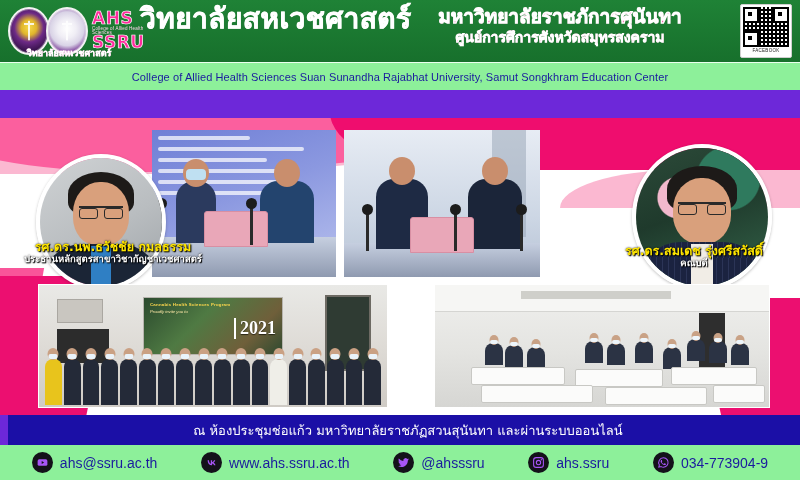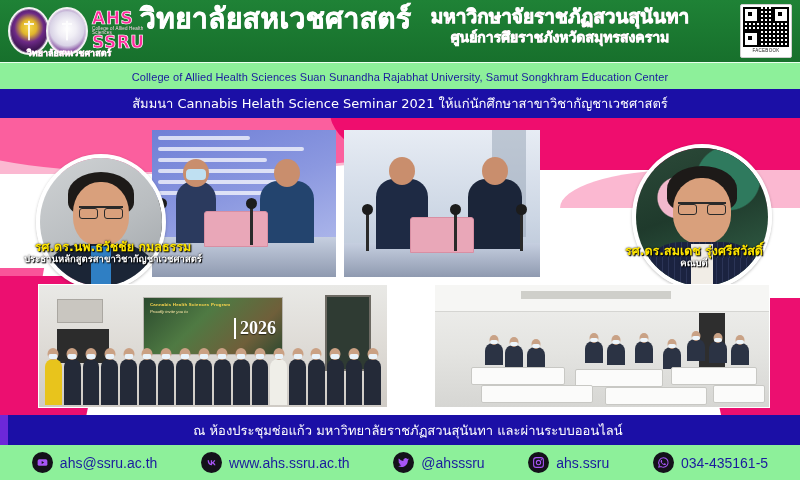--- a/index.html
+++ b/index.html
@@ -267,41 +267,38 @@
         <div class="l1">AHS</div>
         <span class="sub">College of Allied Health Sciences</span>
         <div class="l2">SSRU</div>
       </div>
     </div>
     <div class="ahs-under">วิทยาลัยสหเวชศาสตร์</div>
 
     <div class="th-title">วิทยาลัยสหเวชศาสตร์</div>
 
     <div class="uni-block">
-      <div class="uni-line1">มหาวิกษาจัยราชภัฏสวนสุนันทา</div>
-      <div class="uni-line2">ศูนย์การศึยราชภังหวัดสมุทรสงคราม</div>
+      <div class="uni-line1">มหาวิทยาลัยราชภัการศุนันทา</div>
+      <div class="uni-line2">ศูนย์การศึการศังหวัดสมุทรสงคราม</div>
     </div>
 
     <div class="qr-wrap">
       <div class="qr">
         <div class="finder f1"></div>
           <div class="finder f2"></div>
           <div class="finder f3"></div>
       </div>
       <div class="qr-label">FACEBOOK</div>
     </div>
   </div>
 
   <div class="en-banner">
     <span>College of Allied Health Sciences Suan Sunandha Rajabhat University, Samut Songkhram Education Center</span>
   </div>
 
-  <div class="navy-bar">
-    <span>สัมมนา Cannabis Helath Science Seminar 2021 ให้แก่นักศึกษาสาขาวิชากัญชาเวชศาสตร์</span>
-  </div>
 
   <div class="collage">
 
     <div class="swoosh-b"></div>
     <div class="swoosh-a"></div>
     <div class="swoosh-d"></div>
     <div class="swoosh-c"></div>
     <div class="corner-pink2"></div>
     <div class="corner-pink"></div>
     <div class="corner-pink-r"></div>
@@ -366,21 +363,21 @@
     </div>
 
     <div class="ph ph-b1">
       <div class="hall"></div>
       <div style="position:absolute;left:18px;top:14px;width:44px;height:22px;background:#c9c6c0;border:1px solid #aaa7a1;"></div>
       <div style="position:absolute;left:18px;top:44px;width:52px;height:34px;background:#2c2c2c;"></div>
       <div style="position:absolute;right:16px;top:10px;width:42px;height:72px;background:#2f3b33;border:2px solid #6d6a63;"></div>
       <div class="screen">
         <div class="t1">Cannabis Health Sciences Program</div>
         <div class="t2">Proudly invite you to</div>
-        <div class="yr">2026</div>
+        <div class="yr">2021</div>
       </div>
       <div class="crowd">
         <b class="y"></b>
           <b></b>
           <b></b>
           <b></b>
           <b></b>
           <b></b>
           <b></b>
           <b></b>
@@ -467,18 +464,18 @@
       <span class="txt">ahs.ssru</span>
     </div>
 
     <div class="fitem">
       <span class="fico">
         <svg width="13" height="13" viewBox="0 0 24 24">
           <path fill="none" stroke="#a855f7" stroke-width="1.9" d="M12 3.3A8.7 8.7 0 0 0 4.4 16.5L3.4 20.6l4.2-1a8.7 8.7 0 1 0 4.4-16.3z"></path>
           <path fill="#a855f7" d="M9.4 8.1c-.2-.5-.4-.5-.6-.5h-.5c-.2 0-.5.1-.7.4-.3.3-.9.8-.9 2s.9 2.3 1 2.5c.1.2 1.7 2.7 4.2 3.7 2 .8 2.5.6 2.9.6.4 0 1.3-.5 1.5-1.1.2-.5.2-1 .1-1.1 0-.1-.2-.2-.5-.3l-1.6-.8c-.2-.1-.4-.1-.6.1l-.7.9c-.1.2-.3.2-.5.1-.3-.1-1.2-.4-2.2-1.4-.8-.7-1.3-1.6-1.5-1.8-.1-.2 0-.4.1-.5l.4-.5c.1-.2.2-.3.3-.5 0-.2 0-.3-.1-.5l-.6-1.3z"></path>
         </svg>
       </span>
-      <span class="txt">034-435161-5</span>
+      <span class="txt">034-773904-9</span>
     </div>
 
   </div>
 
 </div>
 
 </body></html>

